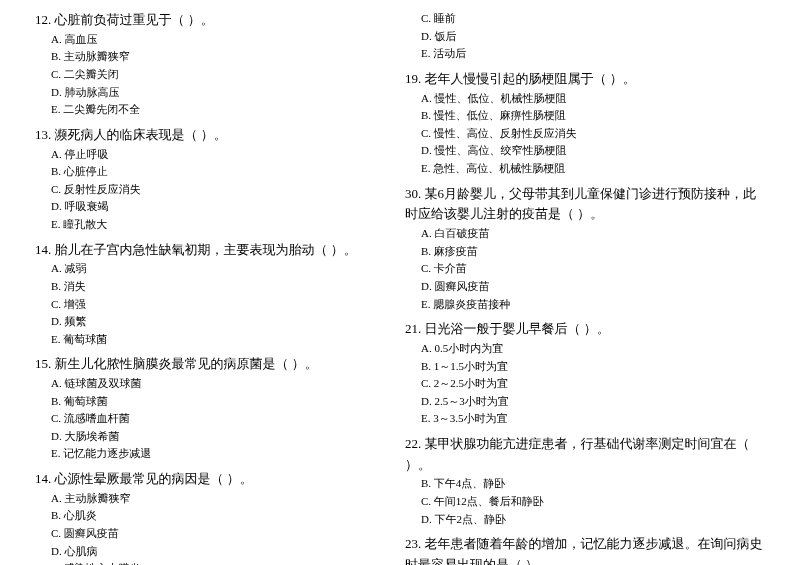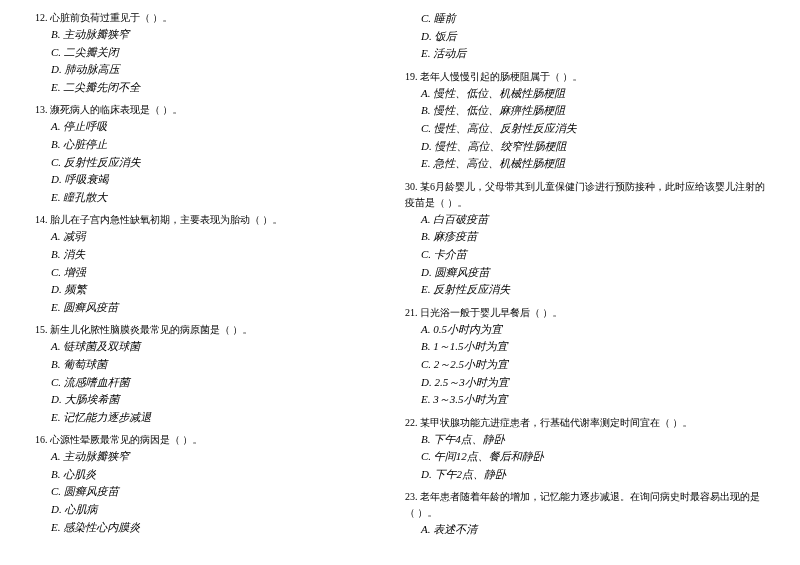--- a/index.html
+++ b/index.html
@@ -22,39 +22,39 @@
       gap: 0;
     }
     .column {
       flex: 1;
       padding: 0 5px;
     }
     .question-block {
       margin-bottom: 6px;
     }
     .question-title {
-      font-size: 10px;
+      font-size: 13px;
       line-height: 1.6;
       text-indent: 0;
     }
     .option {
       font-size: 11px;
       line-height: 1.6;
       padding-left: 16px;
-      font-style: italic;
     }
   </style>
 </head>
 <body>
 
 <div class="page-content">
   <div class="column">
 
     <div class="question-block">
       <div class="question-title">12. 心脏前负荷过重见于（   ）。</div>
+      <div class="option">A. 高血压</div>
       <div class="option">B. 主动脉瓣狭窄</div>
       <div class="option">C. 二尖瓣关闭</div>
       <div class="option">D. 肺动脉高压</div>
       <div class="option">E. 二尖瓣先闭不全</div>
     </div>
 
     <div class="question-block">
       <div class="question-title">13. 濒死病人的临床表现是（   ）。</div>
       <div class="option">A. 停止呼吸</div>
       <div class="option">B. 心脏停止</div>
@@ -62,34 +62,34 @@
       <div class="option">D. 呼吸衰竭</div>
       <div class="option">E. 瞳孔散大</div>
     </div>
 
     <div class="question-block">
       <div class="question-title">14. 胎儿在子宫内急性缺氧初期，主要表现为胎动（   ）。</div>
       <div class="option">A. 减弱</div>
       <div class="option">B. 消失</div>
       <div class="option">C. 增强</div>
       <div class="option">D. 频繁</div>
-      <div class="option">E. 圆癣风疫苗</div>
+      <div class="option">E. 葡萄球菌</div>
     </div>
 
     <div class="question-block">
       <div class="question-title">15. 新生儿化脓性脑膜炎最常见的病原菌是（   ）。</div>
       <div class="option">A. 链球菌及双球菌</div>
       <div class="option">B. 葡萄球菌</div>
       <div class="option">C. 流感嗜血杆菌</div>
       <div class="option">D. 大肠埃希菌</div>
       <div class="option">E. 记忆能力逐步减退</div>
     </div>
 
     <div class="question-block">
-      <div class="question-title">16. 心源性晕厥最常见的病因是（   ）。</div>
+      <div class="question-title">14. 心源性晕厥最常见的病因是（   ）。</div>
       <div class="option">A. 主动脉瓣狭窄</div>
       <div class="option">B. 心肌炎</div>
       <div class="option">C. 圆癣风疫苗</div>
       <div class="option">D. 心肌病</div>
       <div class="option">E. 感染性心内膜炎</div>
     </div>
 
   </div>
 
   <div class="column">
@@ -108,21 +108,21 @@
       <div class="option">D. 慢性、高位、绞窄性肠梗阻</div>
       <div class="option">E. 急性、高位、机械性肠梗阻</div>
     </div>
 
     <div class="question-block">
       <div class="question-title">30. 某6月龄婴儿，父母带其到儿童保健门诊进行预防接种，此时应给该婴儿注射的疫苗是（   ）。</div>
       <div class="option">A. 白百破疫苗</div>
       <div class="option">B. 麻疹疫苗</div>
       <div class="option">C. 卡介苗</div>
       <div class="option">D. 圆癣风疫苗</div>
-      <div class="option">E. 反射性反应消失</div>
+      <div class="option">E. 腮腺炎疫苗接种</div>
     </div>
 
     <div class="question-block">
       <div class="question-title">21. 日光浴一般于婴儿早餐后（   ）。</div>
       <div class="option">A. 0.5小时内为宜</div>
       <div class="option">B. 1～1.5小时为宜</div>
       <div class="option">C. 2～2.5小时为宜</div>
       <div class="option">D. 2.5～3小时为宜</div>
       <div class="option">E. 3～3.5小时为宜</div>
     </div>

